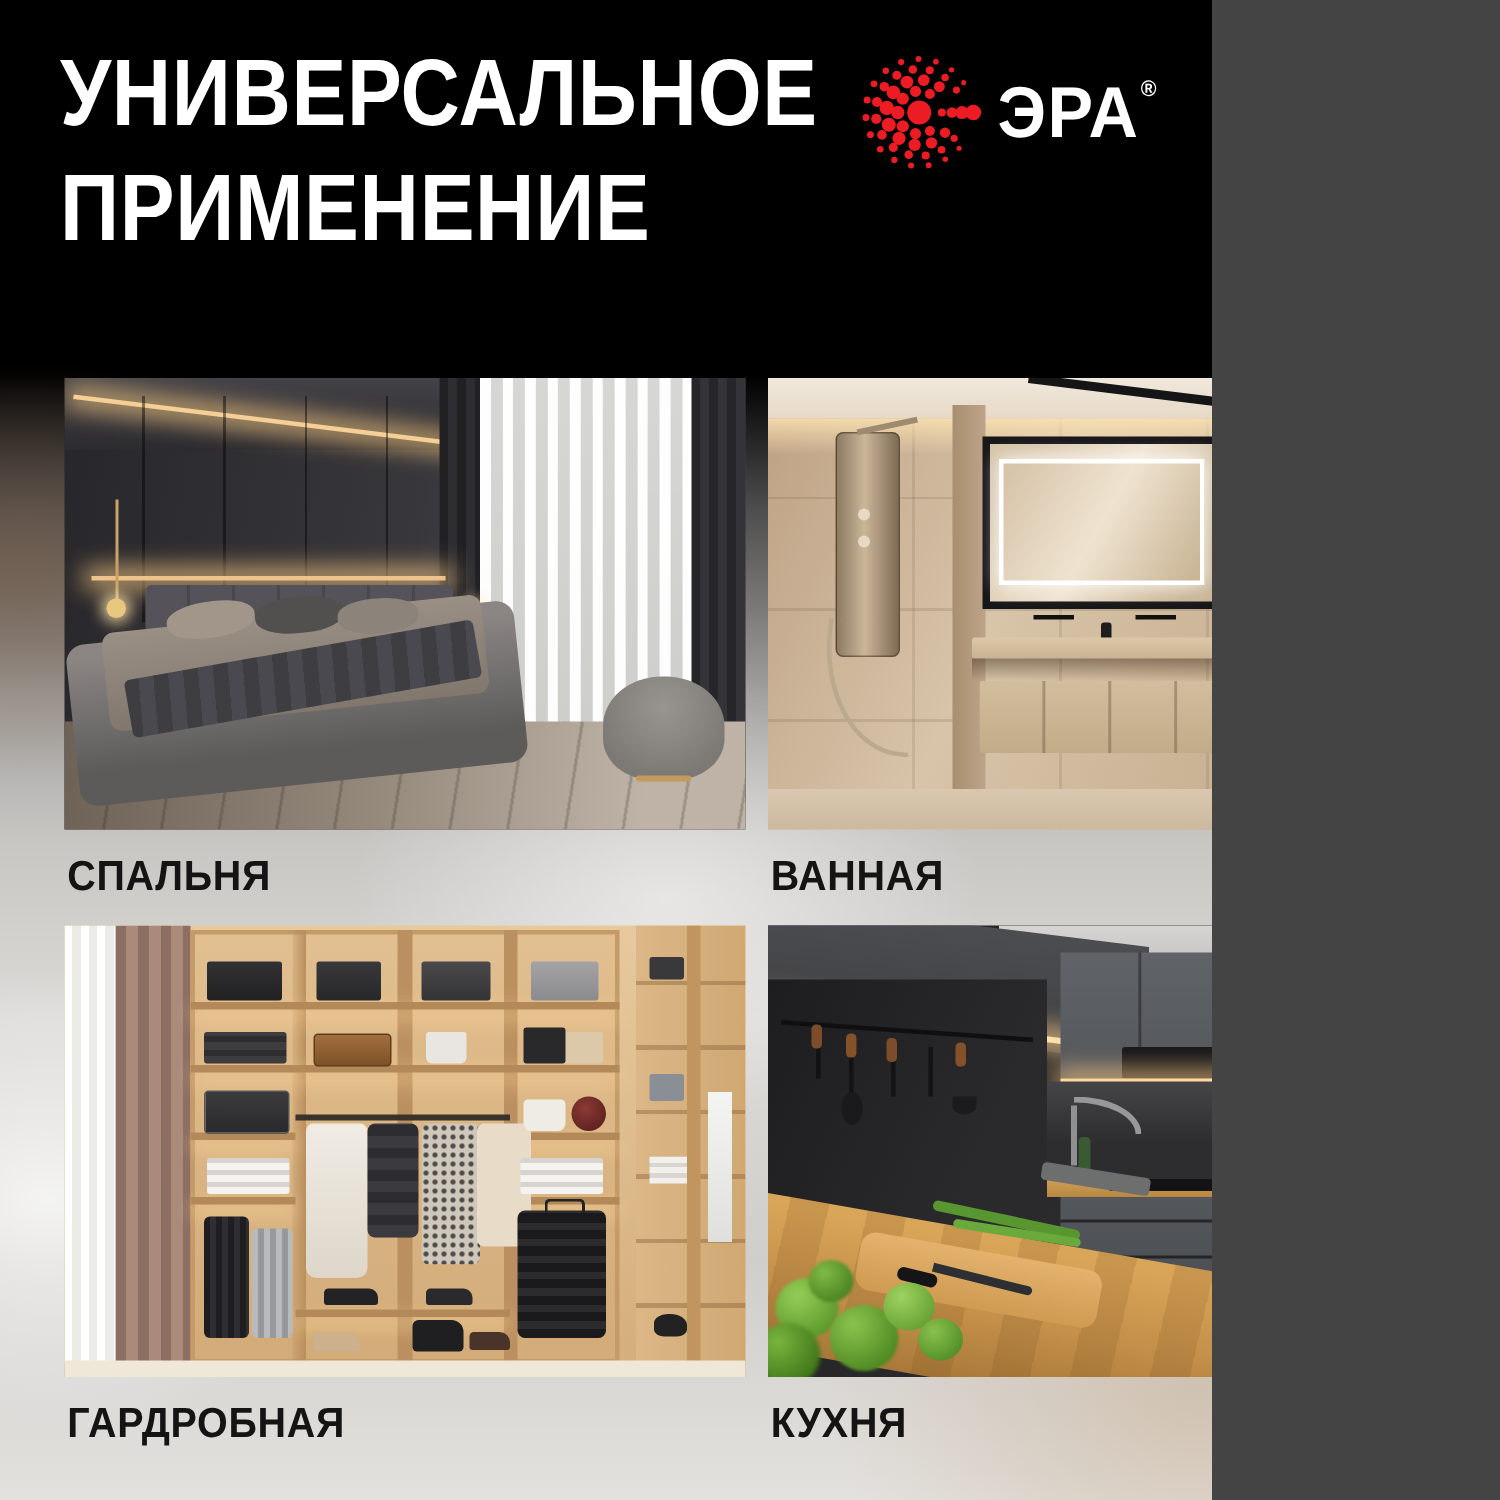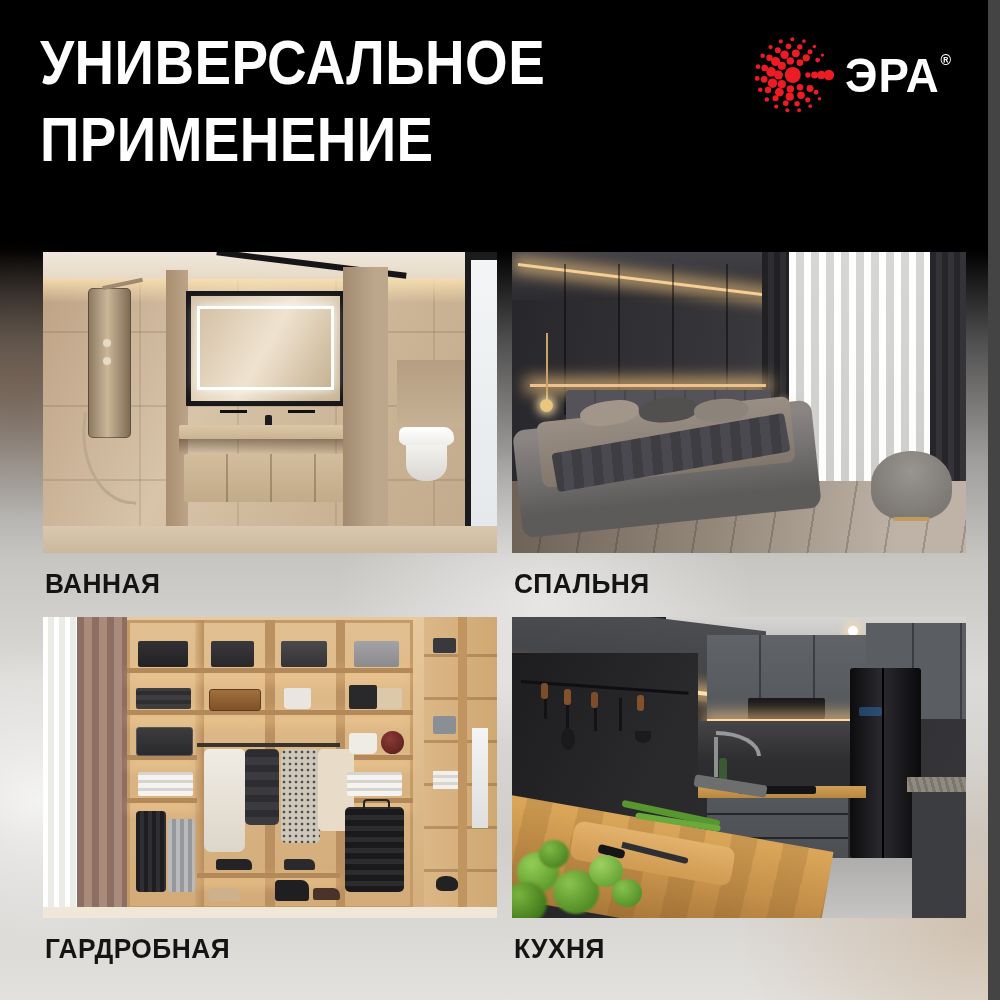--- a/index.html
+++ b/index.html
@@ -1,16 +1,16 @@
 <!DOCTYPE html>
 <html><head>
 <meta charset="utf-8">
 <style>
   html,body{margin:0;padding:0;background:#444;}
-  .canvas{position:relative;width:988px;height:1000px;overflow:hidden;
+  .canvas{position:relative;width:808px;height:1000px;overflow:hidden;
     font-family:"Liberation Sans",sans-serif;
     background:
       radial-gradient(260px 200px at 2% 38%, rgba(122,92,68,.55), rgba(122,92,68,0) 70%),
       radial-gradient(300px 220px at 4% 80%, rgba(255,255,255,.75), rgba(255,255,255,0) 70%),
       radial-gradient(340px 260px at 99% 93%, rgba(196,166,132,.45), rgba(196,166,132,0) 72%),
       radial-gradient(280px 200px at 55% 60%, rgba(255,255,255,.5), rgba(255,255,255,0) 75%),
       linear-gradient(180deg,#000 0%,#000 25%,#4f4e4e 34%,#a09e9c 46%,#c8c6c3 56%,#dcdad7 68%,#d0cecb 84%,#e3e1de 100%);}
   .el{position:absolute;}
   
   .title{position:absolute;left:40px;top:24px;color:#fff;font-weight:800;
@@ -100,20 +100,47 @@
       </svg>
     <div class="brand-text">
       <span>ЭРА</span>
       <sup>®</sup>
     </div>
   </div>
 
   <div class="grid">
 
     <figure>
+      <div class="photo" style="background:linear-gradient(100deg,#27262a 0%,#38373b 50%,#4a4950 72%);">
+        <div class="el" style="left:0;top:0;width:100%;height:16%;background:linear-gradient(180deg,#434247,#2c2b2f);"></div>
+        <div class="el glow" style="left:1%;top:9%;width:58%;height:3px;background:#f6cf96;transform:rotate(7deg);"></div>
+        <div class="el" style="left:0;top:4%;width:57%;height:50%;background:repeating-linear-gradient(90deg,rgba(0,0,0,0) 0 52px,rgba(0,0,0,.45) 52px 54px);"></div>
+        <div class="el" style="left:55%;top:0;width:6%;height:94%;background:repeating-linear-gradient(90deg,#212124 0 6px,#2e2e32 6px 12px);"></div>
+        <div class="el" style="left:61%;top:0;width:32%;height:84%;background:repeating-linear-gradient(90deg,rgba(255,255,255,.95) 0 7px,rgba(203,203,201,.7) 7px 15px),linear-gradient(180deg,#f1f1f0,#d3d2d0);"></div>
+        <div class="el" style="left:92%;top:0;width:8%;height:94%;background:repeating-linear-gradient(90deg,#26262a 0 6px,#333338 6px 12px);"></div>
+        <div class="el" style="left:0;top:76%;width:100%;height:24%;background:repeating-linear-gradient(99deg,rgba(0,0,0,0) 0 36px,rgba(40,30,22,.22) 36px 38px),linear-gradient(95deg,#6e6156 0%,#94887b 45%,#beb3a6 85%);"></div>
+        <div class="el glow" style="left:4%;top:44%;width:52%;height:3px;background:#eec38b;"></div>
+        <div class="el" style="left:12%;top:46%;width:45%;height:13%;background:repeating-linear-gradient(90deg,#565259 0 28px,#49464c 28px 30px);border-radius:4px 4px 0 0;"></div>
+        <div class="el" style="left:56%;top:55%;width:9%;height:10%;background:#232326;border-radius:2px;"></div>
+        <div class="el glow2" style="left:59%;top:50%;width:9px;height:9px;border-radius:50%;background:#f3c784;"></div>
+        <div class="el" style="left:1%;top:54%;width:66%;height:36%;background:linear-gradient(180deg,#8b8583 8%,#737070 45%,#5d5a5a 80%);border-radius:12px;transform:rotate(-6deg);"></div>
+        <div class="el" style="left:6%;top:52%;width:56%;height:22%;background:linear-gradient(180deg,#9a8f85,#82776d);border-radius:8px;transform:rotate(-6deg);"></div>
+        <div class="el" style="left:9%;top:60%;width:52%;height:13%;background:repeating-linear-gradient(95deg,#3e3d42 0 10px,#4a4950 10px 20px);transform:rotate(-10deg);border-radius:4px;"></div>
+        <div class="el" style="left:15%;top:49.5%;width:13%;height:8%;background:#a2968a;border-radius:45%;transform:rotate(-8deg);"></div>
+        <div class="el" style="left:28%;top:48.5%;width:13%;height:8%;background:#52504f;border-radius:45%;transform:rotate(-5deg);"></div>
+        <div class="el" style="left:40%;top:49%;width:12%;height:7.5%;background:#8c837b;border-radius:45%;transform:rotate(-4deg);"></div>
+        <div class="el" style="left:79%;top:66%;width:18%;height:23%;background:radial-gradient(circle at 50% 30%,#98948f,#7c7874 75%);border-radius:48% 48% 40% 40%;"></div>
+        <div class="el" style="left:84%;top:88%;width:8%;height:4px;background:#c29a5e;border-radius:2px;"></div>
+        <div class="el" style="left:7.5%;top:27%;width:2px;height:23%;background:#c9a368;"></div>
+        <div class="el glow2" style="left:6.2%;top:49%;width:13px;height:13px;border-radius:50%;background:#e9c variable;background:#e9c77f;"></div>
+      </div>
+      <figcaption>СПАЛЬНЯ</figcaption>
+    </figure>
+
+    <figure>
       <div class="photo" style="background:repeating-linear-gradient(0deg,rgba(0,0,0,0) 0 72px,rgba(92,70,48,.16) 72px 74px),repeating-linear-gradient(90deg,rgba(0,0,0,0) 0 96px,rgba(92,70,48,.13) 96px 98px),linear-gradient(115deg,#bda083 0%,#d7c4a9 38%,#cab294 70%,#c0a98c 100%);">
         <div class="el" style="left:0;top:0;width:100%;height:9%;background:linear-gradient(180deg,#f0e8dc,#e6d9c6);"></div>
         <div class="el" style="left:0;top:9%;width:100%;height:8%;background:linear-gradient(180deg,rgba(255,230,180,.8),rgba(255,230,180,0));"></div>
         <div class="el" style="left:38%;top:3%;width:42%;height:6px;background:#151517;transform:rotate(7deg);"></div>
         <div class="el" style="left:27%;top:6%;width:5%;height:88%;background:linear-gradient(90deg,#a98f70,#bdaohne 60%);background:linear-gradient(90deg,#a98f70,#bda389);"></div>
         <div class="el" style="left:10%;top:12%;width:9%;height:49%;background:linear-gradient(90deg,#8d7a61,#cbb69a 45%,#7e6b53);border:1px solid rgba(60,45,30,.55);border-radius:5px;"></div>
         <div class="el" style="left:13%;top:10%;width:9%;height:4px;background:#9d8a70;transform:rotate(-12deg);"></div>
         <div class="el" style="left:13.2%;top:29%;width:8px;height:8px;border-radius:50%;background:#e8dac2;"></div>
         <div class="el" style="left:13.2%;top:35%;width:8px;height:8px;border-radius:50%;background:#e8dac2;"></div>
         <div class="el" style="left:8%;top:54%;width:13%;height:28%;border:3px solid #bba98d;border-top:none;border-right:none;border-radius:0 0 0 90%;transform:rotate(6deg);"></div>
@@ -128,47 +155,20 @@
         <div class="el" style="left:66%;top:5%;width:10%;height:88%;background:linear-gradient(90deg,#a18a70,#bca78c 70%);"></div>
         <div class="el" style="left:76%;top:0;width:18%;height:100%;background:linear-gradient(180deg,#e4d4bd 6%,#cdb80c0;background:linear-gradient(180deg,#e4d4bd 6%,#cdb89a 55%,#d6c3a8);"></div>
         <div class="el" style="left:82.5%;top:43%;width:6%;height:4%;background:#232325;border-radius:2px;"></div>
         <div class="el" style="left:78%;top:36%;width:15%;height:22%;background:linear-gradient(180deg,#b59e82,#c6b194);"></div>
         <div class="el" style="left:78.5%;top:58%;width:12%;height:7%;background:linear-gradient(180deg,#ffffff,#eceae6);border-radius:6px 10px 40% 40%;"></div>
         <div class="el" style="left:80%;top:64%;width:9%;height:12%;background:linear-gradient(180deg,#f4f2ef,#d9d6d1);border-radius:0 0 45% 45%;"></div>
         <div class="el" style="left:93%;top:0;width:7%;height:97%;background:linear-gradient(180deg,#f3f5f6,#e4e8ea);border-left:6px solid #1b1b1d;border-top:8px solid #1b1b1d;box-sizing:border-box;"></div>
         <div class="el" style="left:0;top:91%;width:100%;height:9%;background:linear-gradient(180deg,#d9c8af,#cbb99e);"></div>
       </div>
       <figcaption>ВАННАЯ</figcaption>
-    </figure>
-
-    <figure>
-      <div class="photo" style="background:linear-gradient(100deg,#27262a 0%,#38373b 50%,#4a4950 72%);">
-        <div class="el" style="left:0;top:0;width:100%;height:16%;background:linear-gradient(180deg,#434247,#2c2b2f);"></div>
-        <div class="el glow" style="left:1%;top:9%;width:58%;height:3px;background:#f6cf96;transform:rotate(7deg);"></div>
-        <div class="el" style="left:0;top:4%;width:57%;height:50%;background:repeating-linear-gradient(90deg,rgba(0,0,0,0) 0 52px,rgba(0,0,0,.45) 52px 54px);"></div>
-        <div class="el" style="left:55%;top:0;width:6%;height:94%;background:repeating-linear-gradient(90deg,#212124 0 6px,#2e2e32 6px 12px);"></div>
-        <div class="el" style="left:61%;top:0;width:32%;height:84%;background:repeating-linear-gradient(90deg,rgba(255,255,255,.95) 0 7px,rgba(203,203,201,.7) 7px 15px),linear-gradient(180deg,#f1f1f0,#d3d2d0);"></div>
-        <div class="el" style="left:92%;top:0;width:8%;height:94%;background:repeating-linear-gradient(90deg,#26262a 0 6px,#333338 6px 12px);"></div>
-        <div class="el" style="left:0;top:76%;width:100%;height:24%;background:repeating-linear-gradient(99deg,rgba(0,0,0,0) 0 36px,rgba(40,30,22,.22) 36px 38px),linear-gradient(95deg,#6e6156 0%,#94887b 45%,#beb3a6 85%);"></div>
-        <div class="el glow" style="left:4%;top:44%;width:52%;height:3px;background:#eec38b;"></div>
-        <div class="el" style="left:12%;top:46%;width:45%;height:13%;background:repeating-linear-gradient(90deg,#565259 0 28px,#49464c 28px 30px);border-radius:4px 4px 0 0;"></div>
-        <div class="el" style="left:56%;top:55%;width:9%;height:10%;background:#232326;border-radius:2px;"></div>
-        <div class="el glow2" style="left:59%;top:50%;width:9px;height:9px;border-radius:50%;background:#f3c784;"></div>
-        <div class="el" style="left:1%;top:54%;width:66%;height:36%;background:linear-gradient(180deg,#8b8583 8%,#737070 45%,#5d5a5a 80%);border-radius:12px;transform:rotate(-6deg);"></div>
-        <div class="el" style="left:6%;top:52%;width:56%;height:22%;background:linear-gradient(180deg,#9a8f85,#82776d);border-radius:8px;transform:rotate(-6deg);"></div>
-        <div class="el" style="left:9%;top:60%;width:52%;height:13%;background:repeating-linear-gradient(95deg,#3e3d42 0 10px,#4a4950 10px 20px);transform:rotate(-10deg);border-radius:4px;"></div>
-        <div class="el" style="left:15%;top:49.5%;width:13%;height:8%;background:#a2968a;border-radius:45%;transform:rotate(-8deg);"></div>
-        <div class="el" style="left:28%;top:48.5%;width:13%;height:8%;background:#52504f;border-radius:45%;transform:rotate(-5deg);"></div>
-        <div class="el" style="left:40%;top:49%;width:12%;height:7.5%;background:#8c837b;border-radius:45%;transform:rotate(-4deg);"></div>
-        <div class="el" style="left:79%;top:66%;width:18%;height:23%;background:radial-gradient(circle at 50% 30%,#98948f,#7c7874 75%);border-radius:48% 48% 40% 40%;"></div>
-        <div class="el" style="left:84%;top:88%;width:8%;height:4px;background:#c29a5e;border-radius:2px;"></div>
-        <div class="el" style="left:7.5%;top:27%;width:2px;height:23%;background:#c9a368;"></div>
-        <div class="el glow2" style="left:6.2%;top:49%;width:13px;height:13px;border-radius:50%;background:#e9c variable;background:#e9c77f;"></div>
-      </div>
-      <figcaption>СПАЛЬНЯ</figcaption>
     </figure>
 
     <figure>
       <div class="photo" style="background:linear-gradient(180deg,#e6c99d,#d4ae7c);">
         <div class="el" style="left:0;top:0;width:9%;height:97%;background:repeating-linear-gradient(90deg,#ffffff 0 5px,#ebebE8 5px 11px);background:repeating-linear-gradient(90deg,#ffffff 0 5px,#ebebe8 5px 11px);"></div>
         <div class="el" style="left:7.5%;top:0;width:11%;height:97%;background:repeating-linear-gradient(90deg,#8c6e62 0 7px,#a98a7b 7px 15px);"></div>
         <div class="el" style="left:18.5%;top:1%;width:63%;height:96%;background:linear-gradient(180deg,#e2bf90,#d2ab78);border:3px solid #c49a67;box-sizing:border-box;"></div>
         <div class="el" style="left:33.5%;top:1%;width:2%;height:96%;background:linear-gradient(90deg,#b1875433,#b98e5c);"></div>
         <div class="el" style="left:49%;top:1%;width:2%;height:96%;background:#bb9060;"></div>
         <div class="el" style="left:64.5%;top:1%;width:2%;height:96%;background:#bb9060;"></div>

